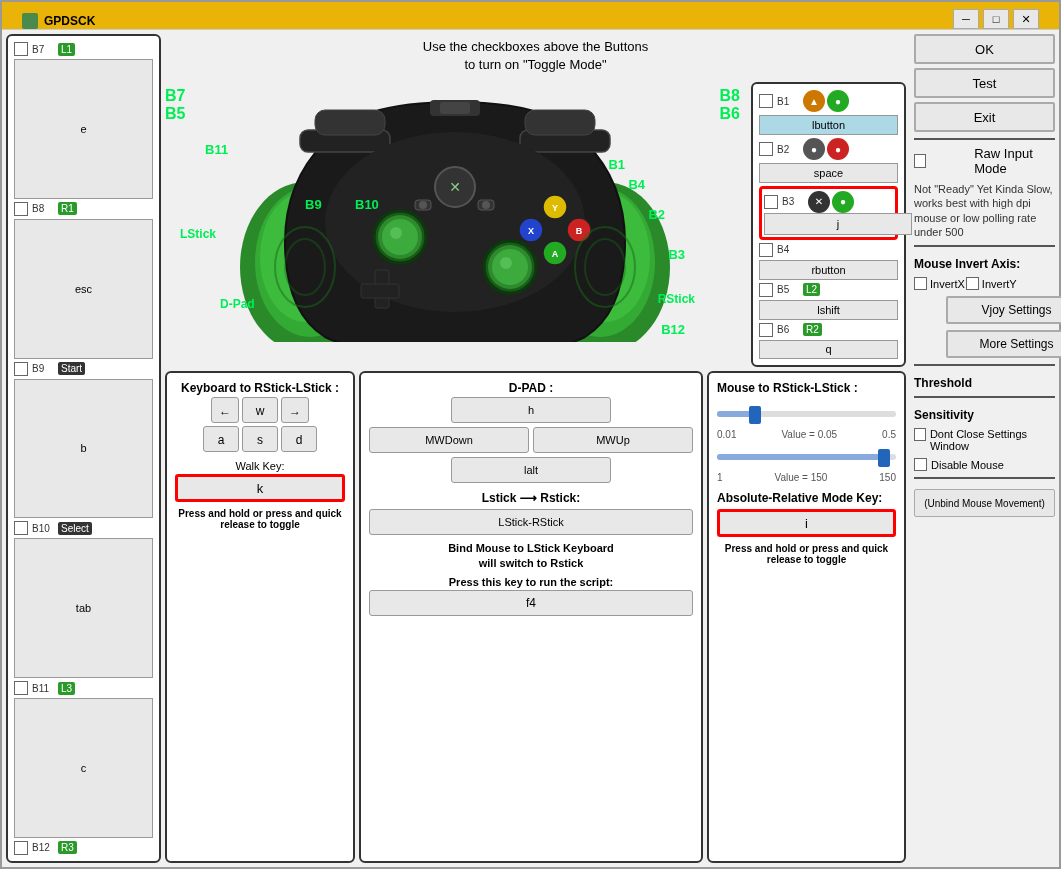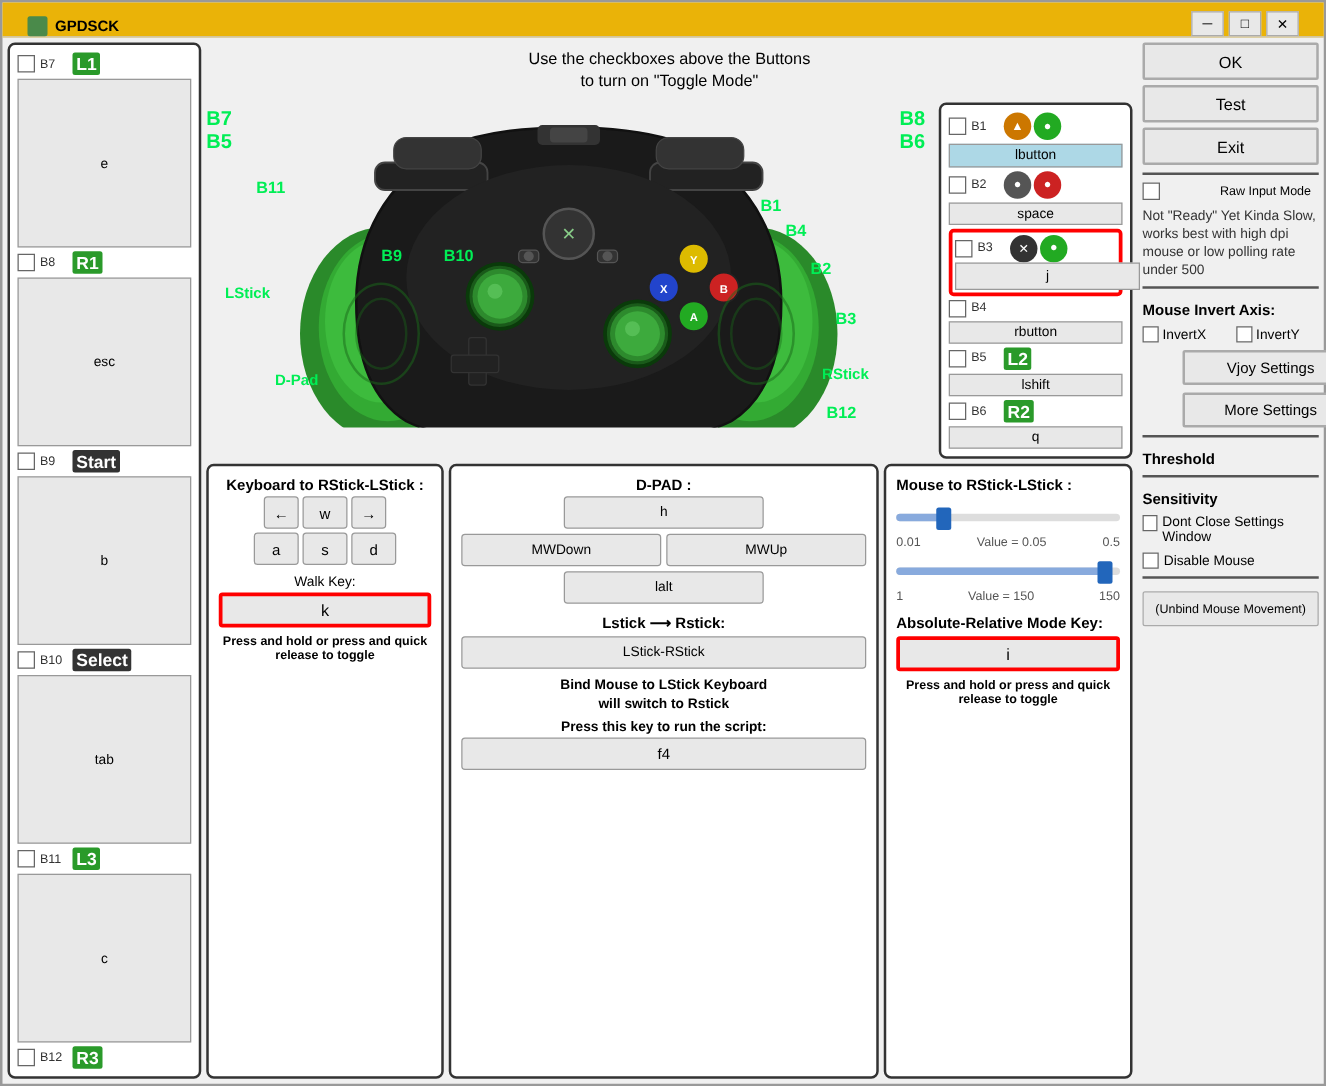--- a/index.html
+++ b/index.html
@@ -83,22 +83,22 @@
     .btn-checkbox {
       width: 14px;
       height: 14px;
       border: 1px solid #666;
       background: white;
       flex-shrink: 0;
     }
     .btn-label-tag {
       background: #333;
       color: white;
-      font-size: 14px;
-      font-weight: bold;
+      font-size: 10px;
+      font-weight: normal;
       padding: 1px 3px;
       border-radius: 2px;
       flex-shrink: 0;
     }
     .btn-label-tag.green { background: #2a9a2a; }
     .key-input {
       flex: 1;
       height: 22px;
       border: 1px solid #999;
       background: #e8e8e8;
@@ -346,21 +346,21 @@
     }
 
     .mouse-invert-title {
       font-size: 12px;
       font-weight: bold;
       margin-top: 4px;
     }
 
     .invert-row {
       display: flex;
-      gap: 24px;
+      gap: 1px;
       margin-top: 2px;
     }
 
     .invert-item {
       display: flex;
       align-items: center;
       gap: 3px;
       font-size: 11px;
     }
 
@@ -738,21 +738,21 @@
 
     <div class="right-sidebar">
       <button class="sidebar-btn">OK</button>
       <button class="sidebar-btn">Test</button>
       <button class="sidebar-btn">Exit</button>
 
       <hr class="divider-line">
 
       <div class="raw-input-row">
         <div class="raw-checkbox"></div>
-        <span style="font-size:10px;padding-left:44px;">Raw Input Mode</span>
+        <span style="font-size:13px;padding-left:44px;">Raw Input Mode</span>
       </div>
 
       <div class="status-text">Not "Ready" Yet Kinda Slow, works best with high dpi mouse or low polling rate under 500</div>
 
       <hr class="divider-line">
 
       <div class="mouse-invert-title">Mouse Invert Axis:</div>
       <div class="invert-row">
         <div class="invert-item">
           <div class="checkbox-small"></div>

